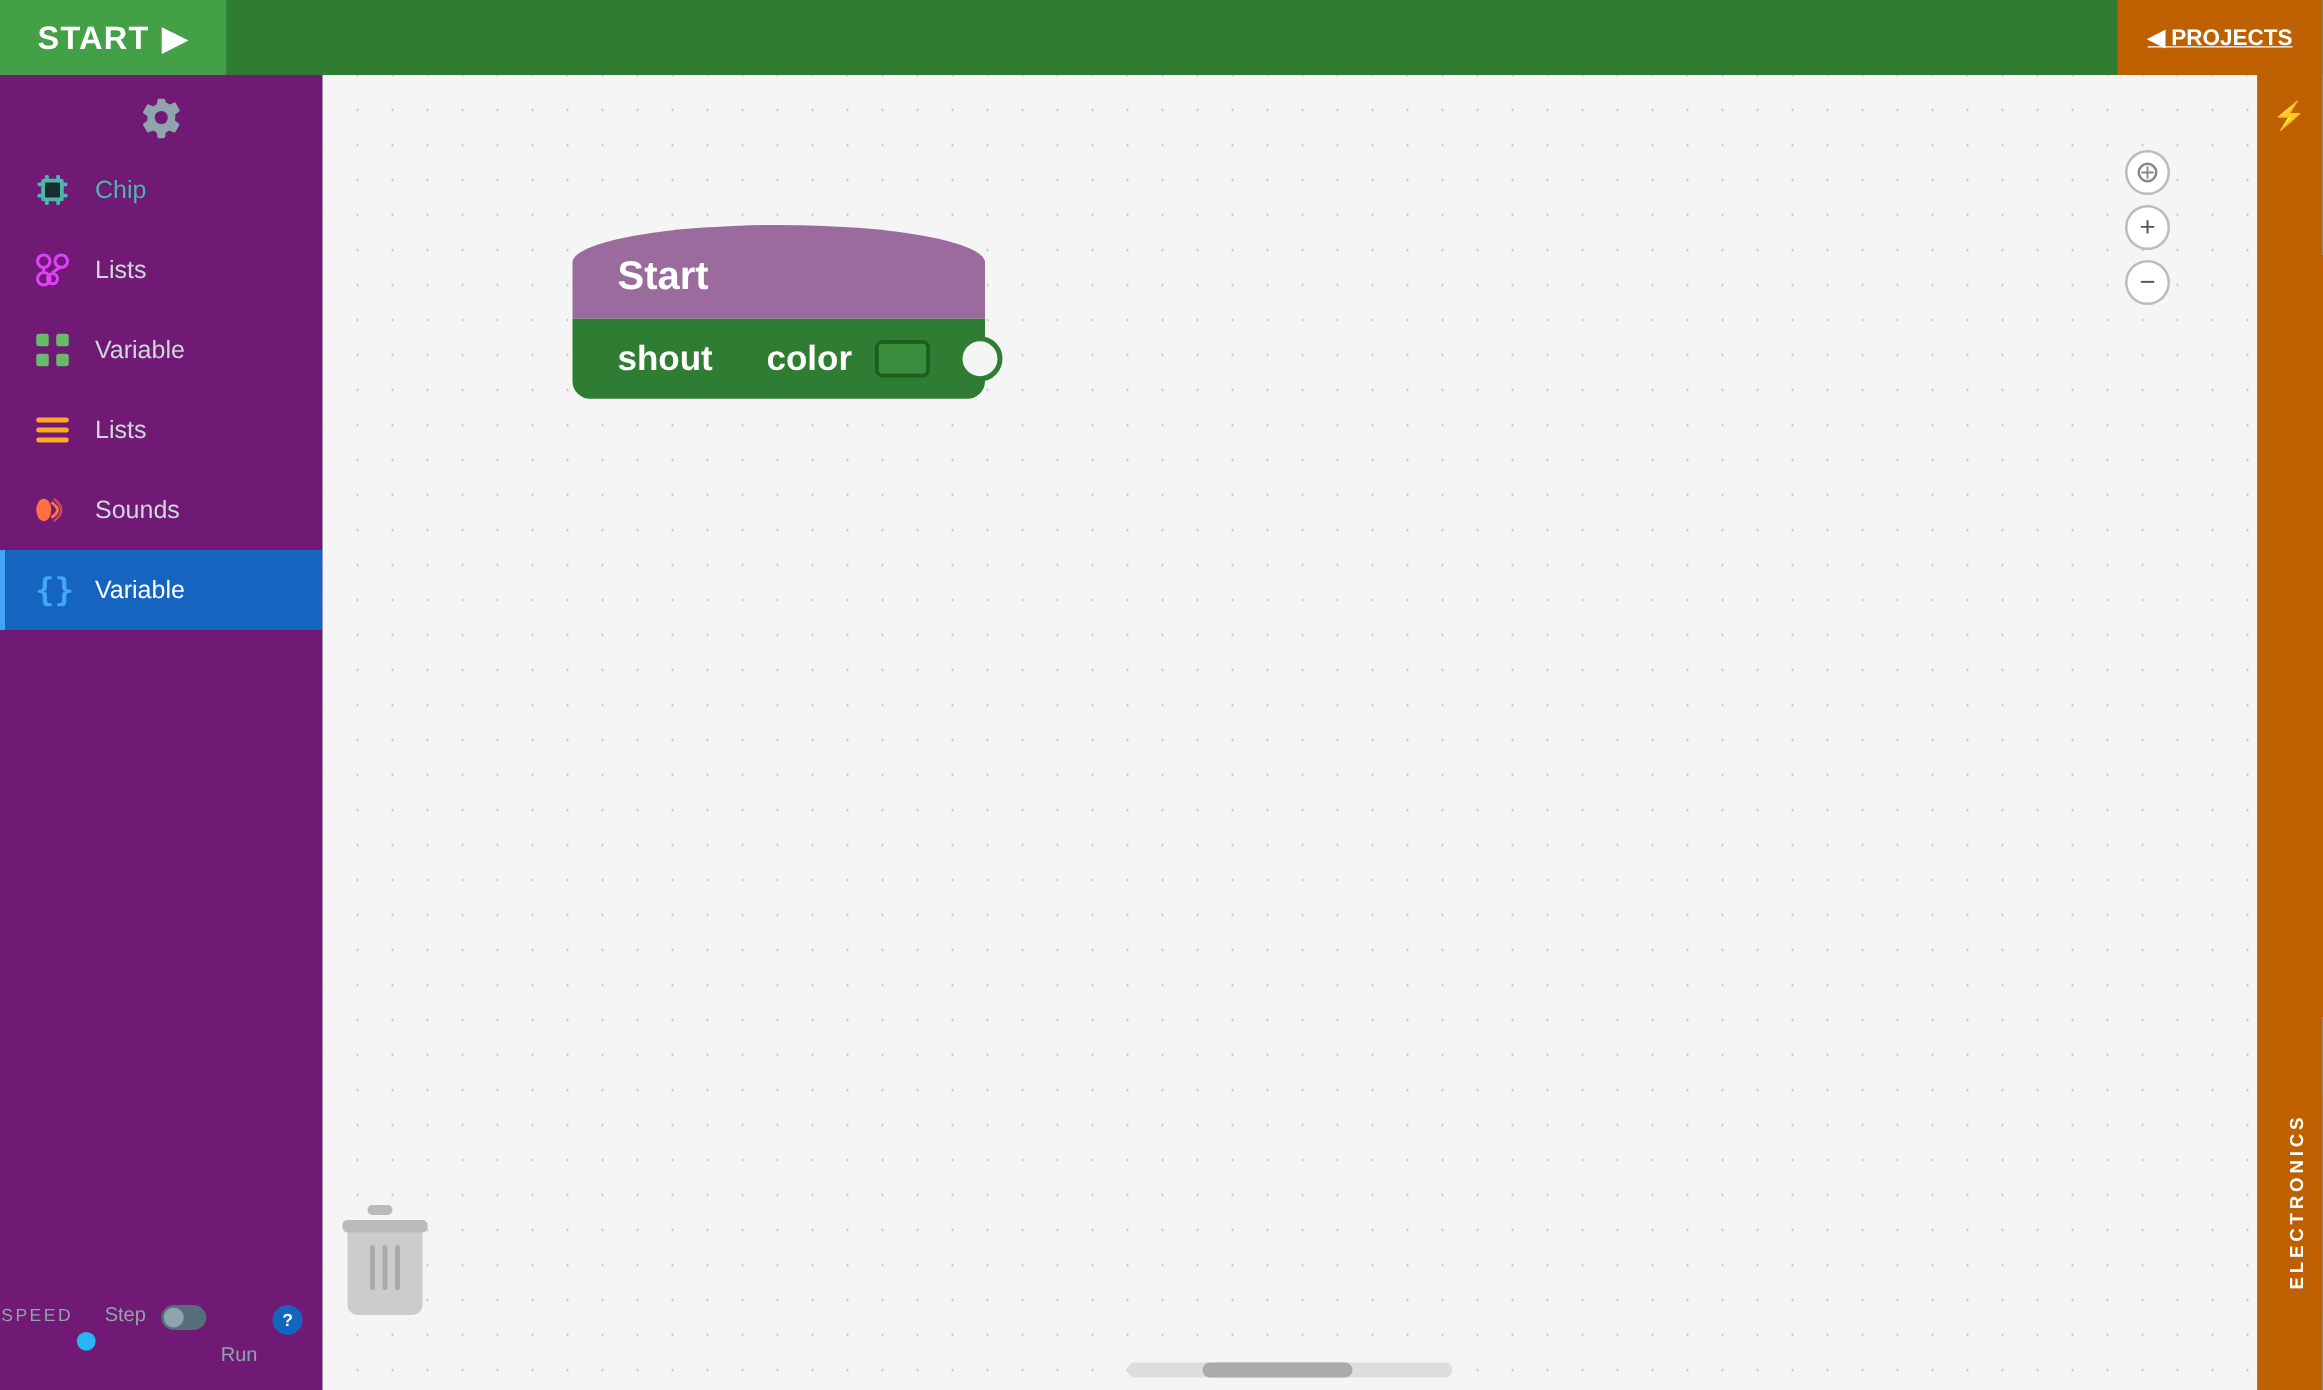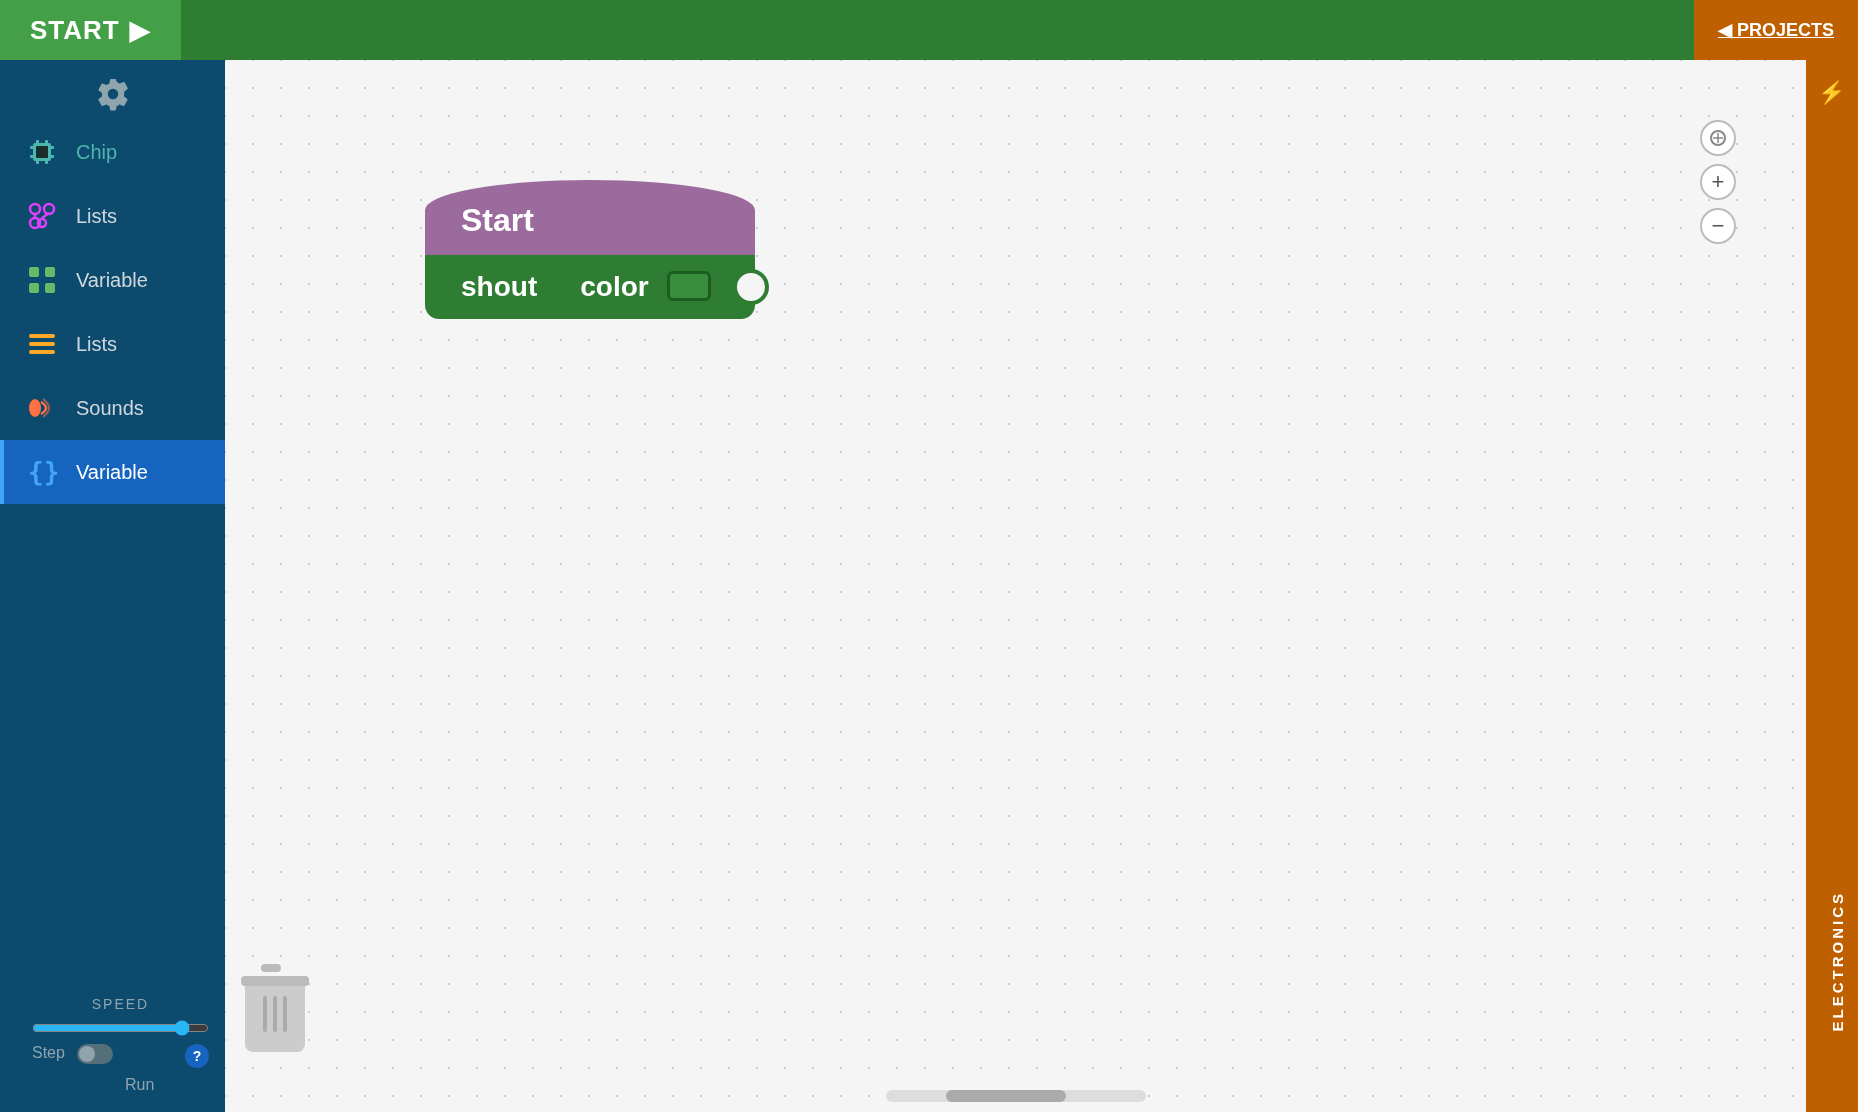--- a/index.html
+++ b/index.html
@@ -46,22 +46,22 @@
 
     
     #main {
       display: flex;
       flex: 1;
       overflow: hidden;
     }
 
     
     #sidebar {
-      width: 225px;
-      background: #0c4a6e;
+      width: 258px;
+      background: #701a75;
       display: flex;
       flex-direction: column;
       flex-shrink: 0;
       position: relative;
     }
     #settings-icon {
       padding: 16px 0 8px 0;
       display: flex;
       justify-content: center;
       cursor: pointer;
@@ -90,23 +90,22 @@
     }
     .sidebar-icon {
       width: 36px; height: 36px;
       display: flex; align-items: center; justify-content: center;
       flex-shrink: 0;
     }
 
     
     #sidebar-bottom {
       margin-top: auto;
-      padding: 16px 16px 10px 32px;
-      display: flex;
-      flex-direction: column;
+      padding: 16px 16px 10px 1px;
+      display: flex;
       gap: 8px;
     }
     #speed-label {
       color: #90a4ae;
       font-size: 14px;
       text-align: center;
       letter-spacing: 2px;
     }
     #speed-slider-container {
       display: flex;
@@ -198,21 +197,21 @@
       user-select: none;
     }
     #shout-block {
       background: #2e7d32;
       color: white;
       font-size: 28px;
       font-weight: bold;
       padding: 16px 20px 16px 36px;
       border-radius: 0 0 14px 14px;
       display: flex;
-      align-items: flex-start;
+      align-items: center;
       gap: 18px;
       user-select: none;
       min-width: 330px;
       position: relative;
     }
     
     #shout-block::after {
       content: '';
       position: absolute;
       right: -14px;

